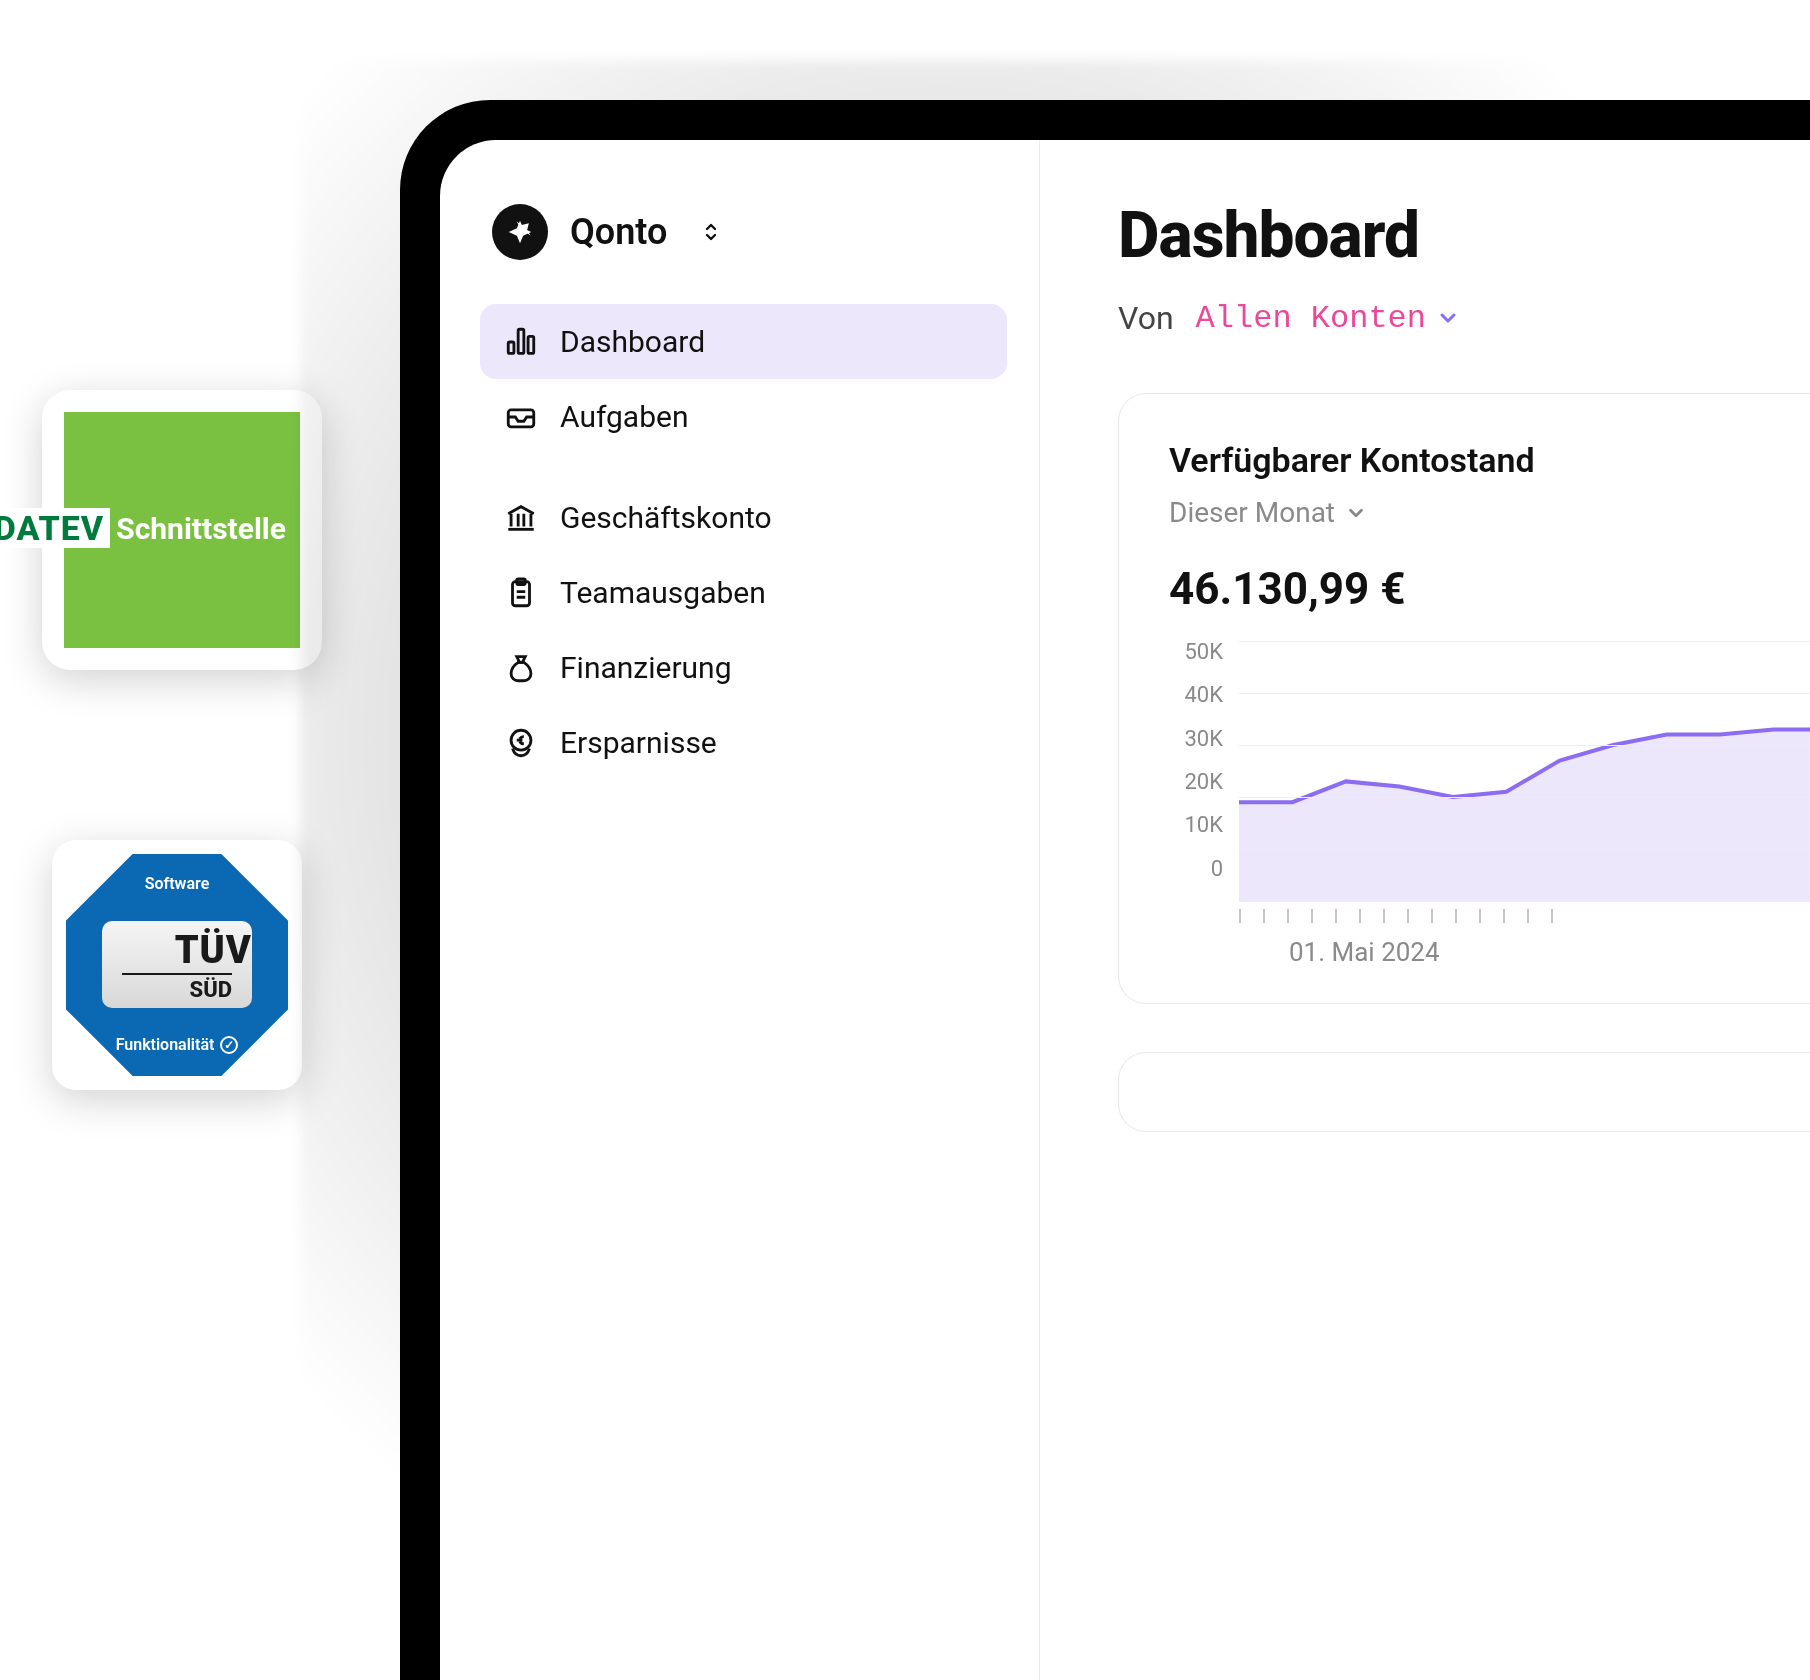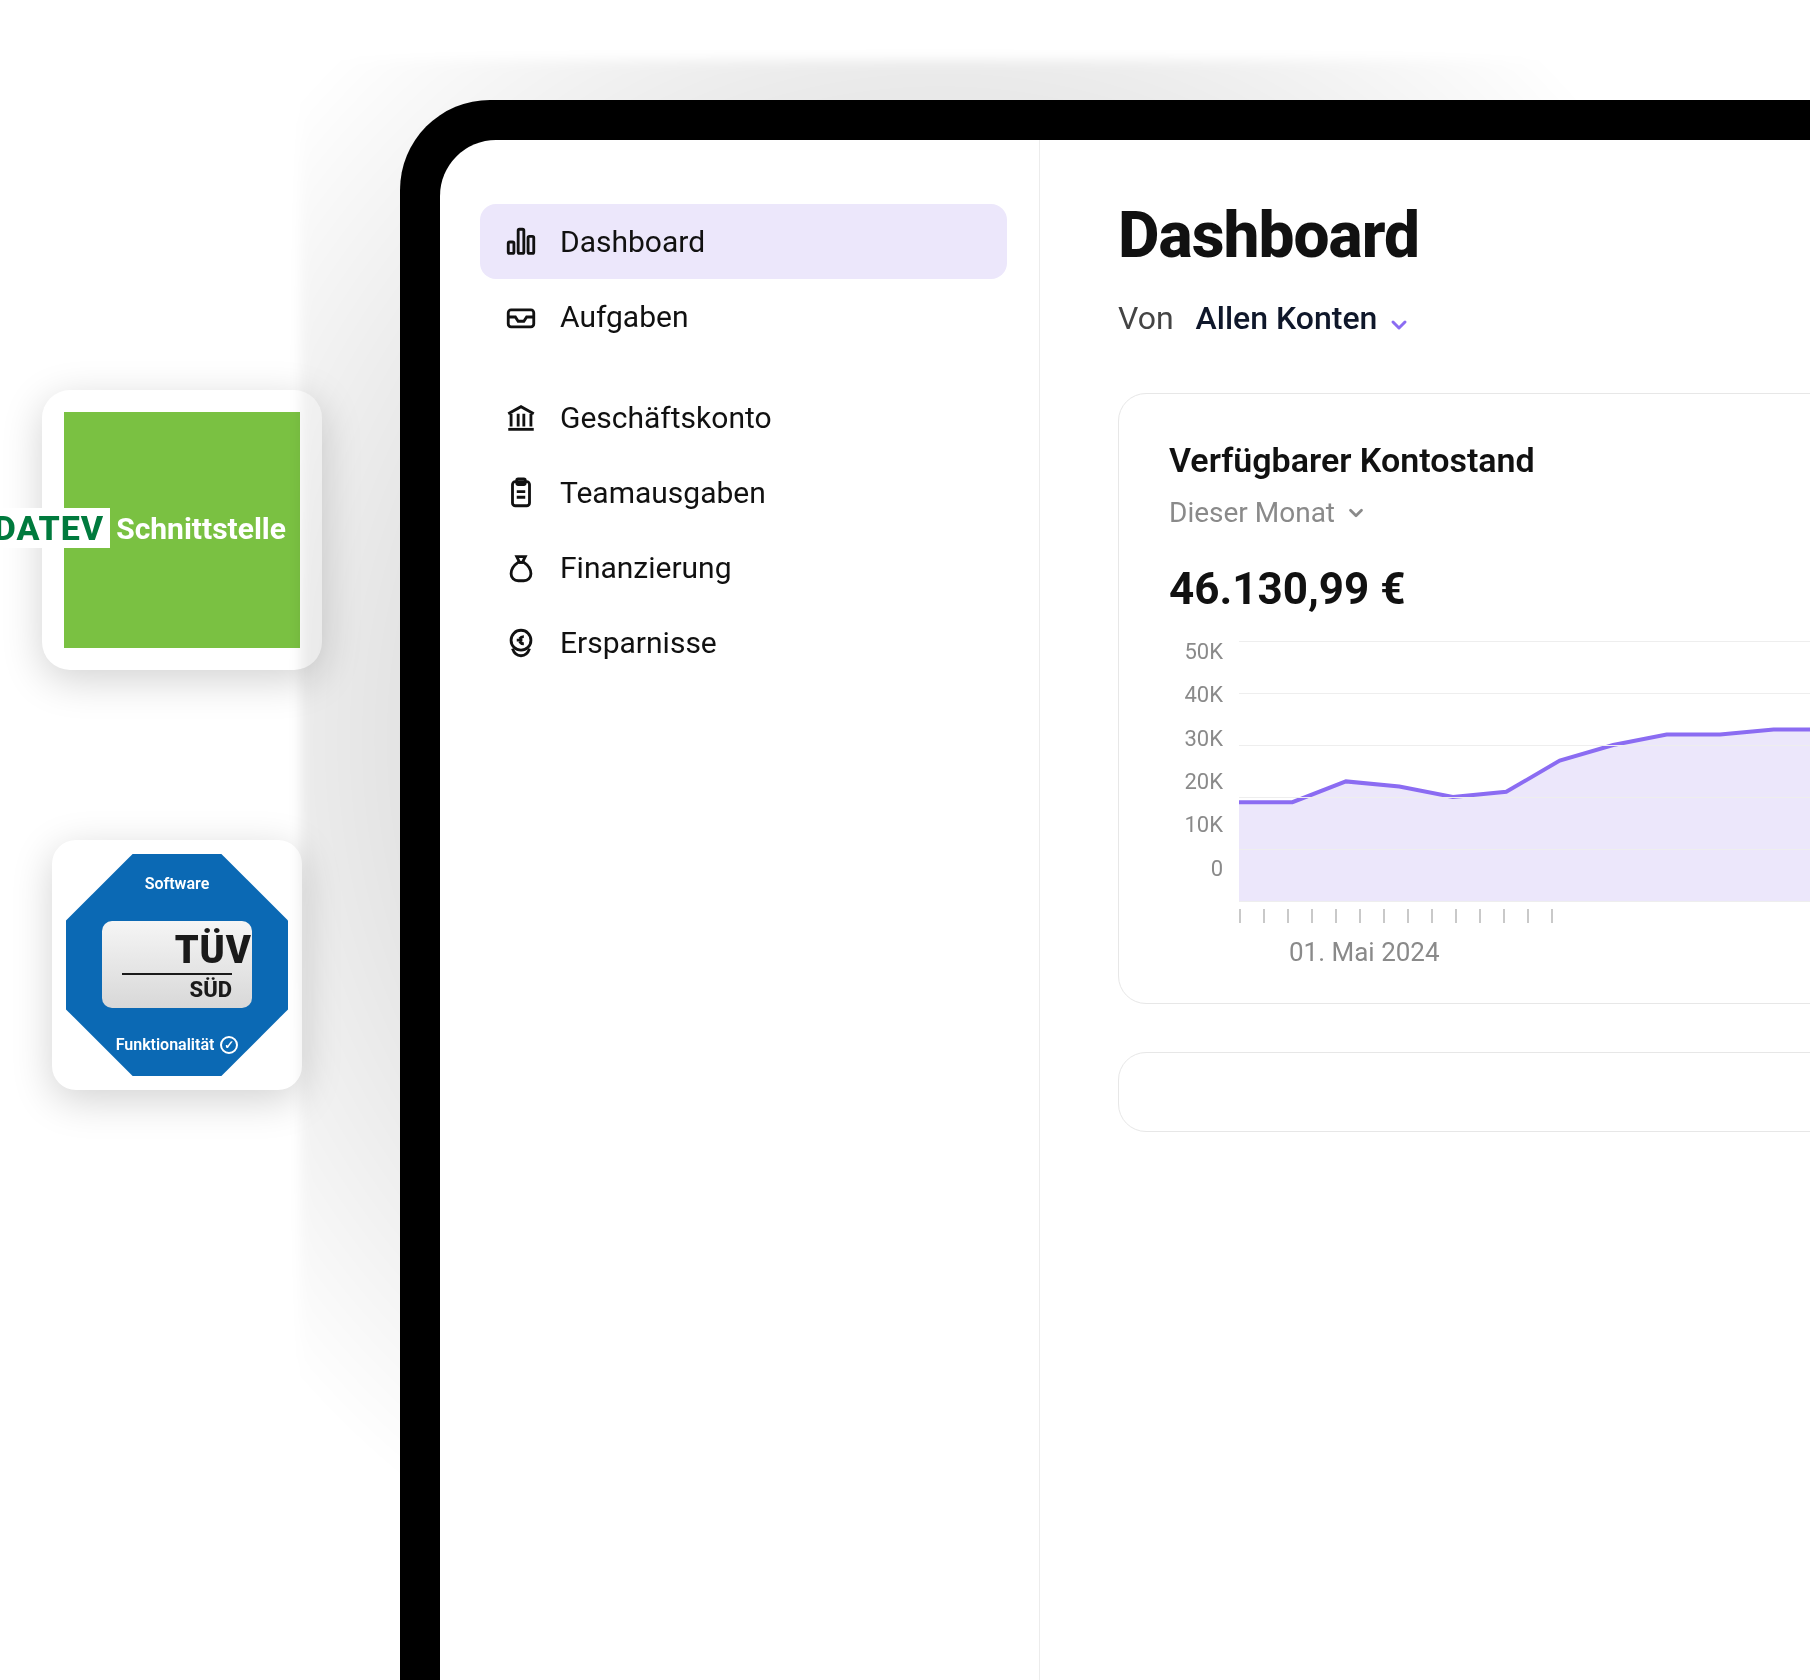--- a/index.html
+++ b/index.html
@@ -194,26 +194,27 @@
   }
   .filter-row {
     display: flex;
     align-items: center;
     gap: 22px;
     margin-top: 26px;
     font-size: 32px;
   }
   .filter-label { color: #444; }
   .filter-value {
-    color: #0f172a;
+    color: #ec4899;
     font-weight: 500;
     display: flex;
-    align-items: flex-end;
+    align-items: center;
     gap: 10px;
     cursor: pointer;
+    font-family: Liberation Mono, monospace;
   }
 
   .card {
     margin-top: 56px;
     border: 1px solid #e7e7e7;
     border-radius: 28px;
     padding: 46px 50px 36px 50px;
     width: 760px;
   }
   .card-title {
@@ -317,20 +318,36 @@
     </div>
   </div>
 </div>
 
 <div class="device-shadow"></div>
 
 <div class="device">
   <div class="screen">
 
     <aside class="sidebar">
+      <div class="brand">
+        <span class="brand-logo">
+          <svg viewBox="0 0 24 24" width="30" height="30" fill="#fff">
+              <path d="M12 2l3 5 5 1-5 1-3 5-3-5-5-1 5-1z" transform="rotate(45 12 12)"></path>
+              <circle cx="12" cy="12" r="3" fill="#000"></circle>
+              <path d="M12 3l2.5 6L21 12l-6.5 3L12 21l-2.5-6L3 12l6.5-3z" fill="#fff"></path>
+            </svg>
+        </span>
+        <span class="brand-name">Qonto</span>
+        <span class="brand-chevrons">
+          <svg viewBox="0 0 24 24" width="24" height="24" fill="none" stroke="currentColor" stroke-width="2.4" stroke-linecap="round" stroke-linejoin="round">
+              <polyline points="8 9 12 5 16 9"></polyline>
+              <polyline points="8 15 12 19 16 15"></polyline>
+            </svg>
+        </span>
+      </div>
 
       <div class="nav-item active">
         <span class="nav-icon">
           <svg viewBox="0 0 24 24" width="34" height="34" fill="none" stroke="currentColor" stroke-width="2">
               <rect x="3" y="12" width="4" height="8" rx="1"></rect>
               <rect x="10" y="3" width="4" height="17" rx="1"></rect>
               <rect x="17" y="8" width="4" height="12" rx="1"></rect>
             </svg>
         </span>
         <span>Dashboard</span>

